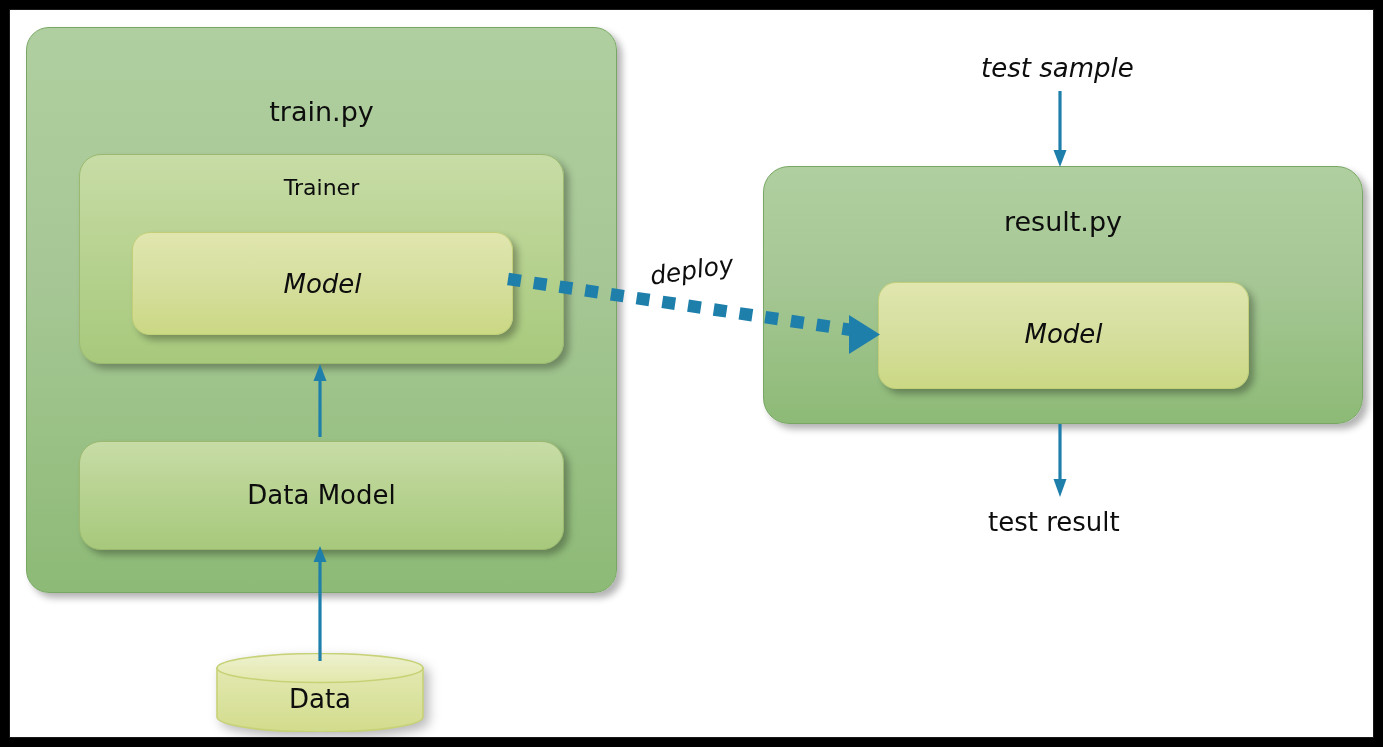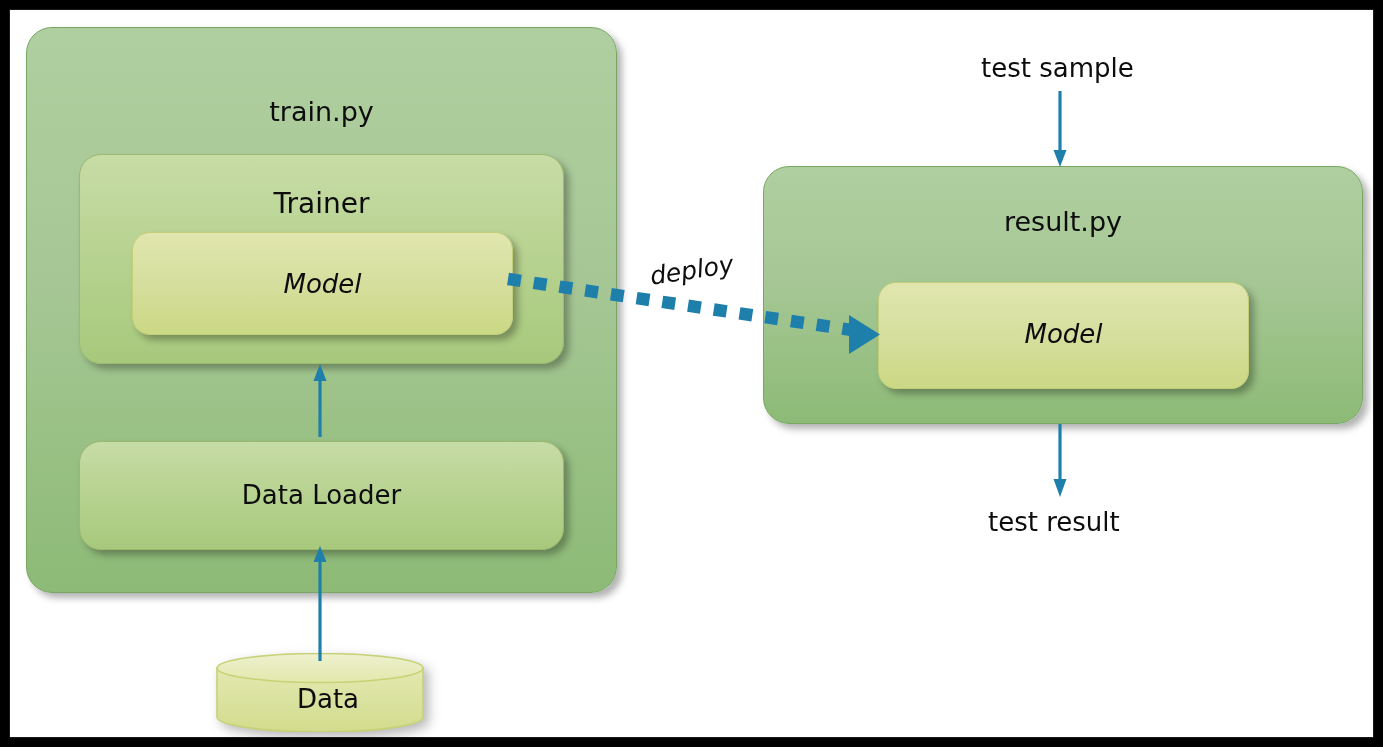--- a/index.html
+++ b/index.html
@@ -68,25 +68,25 @@
     border-radius: 22px;
   }
   
   .yellow-inner {
     background: linear-gradient(180deg, #e0e6ae 0%, #d7dfa0 45%, #cbd884 100%);
     border: 1px solid #c3cf78;
     border-radius: 18px;
     font-style: italic;
   }
 
-  #train-py     { left: 26px;  top: 27px;  width: 591px; height: 566px; }
+  #train-py     { left: 26px;  top: 27px;  width: 591px; height: 566px; border-radius: 23px; }
   #train-py-label { top: 68px; font-size: 27px; }
 
   #trainer-box  { left: 78px;  top: 153px; width: 485px; height: 210px; }
-  #trainer-label{ top: 32px;   font-size: 28px; }
+  #trainer-label{ top: 20px;   font-size: 22px; }
 
   #model-train  { left: 130px; top: 230px; width: 381px; height: 103px; }
   #model-train-label { top: 36px; font-size: 26px; }
 
   #data-loader  { left: 78px;  top: 440px; width: 485px; height: 109px; }
   #data-loader-label { top: 38px; font-size: 26px; }
 
   #predict-py   { left: 763px; top: 166px; width: 600px; height: 258px; }
   #predict-py-label { top: 39px; font-size: 27px; }
 
@@ -104,31 +104,30 @@
   }
   .cyl-label {
     position: absolute;
     left: 0;
     top: 31px;
     width: 208px;
     text-align: center;
     font-size: 26px;
     color: #0d0d0d;
     pointer-events: none;
-    padding-left: 8px;
   }
 
   
   .free-label {
     position: absolute;
     color: #0d0d0d;
     font-size: 26px;
     white-space: nowrap;
   }
-  #test-sample-label { left: 981px; top: 53px; }
+  #test-sample-label { left: 981px; top: 53px; font-style: italic; }
   #test-result-label { left: 988px; top: 507px; text-align: center; }
   #deploy-label {
     left: 648px;
     top: 262px;
     font-size: 25px;
     font-style: italic;
     transform: rotate(-8.5deg);
     transform-origin: left top;
   }
 
@@ -151,21 +150,21 @@
 
     <div class="panel green-mid" id="trainer-box" style="left:52px; top:126px; width:485px; height:210px;">
       <div class="panel-label" id="trainer-label">Trainer</div>
 
       <div class="panel yellow-inner" id="model-train" style="left:52px; top:77px; width:381px; height:103px;">
         <div class="panel-label" id="model-train-label">Model</div>
       </div>
     </div>
 
     <div class="panel green-mid" id="data-loader" style="left:52px; top:413px; width:485px; height:109px;">
-      <div class="panel-label" id="data-loader-label">Data Loader</div>
+      <div class="panel-label" id="data-loader-label">Data Model</div>
     </div>
   </div>
 
   <div class="panel green-outer" id="predict-py">
     <div class="panel-label" id="predict-py-label">result.py</div>
 
     <div class="panel yellow-inner" id="model-predict" style="left:114px; top:115px; width:371px; height:107px;">
       <div class="panel-label" id="model-predict-label">Model</div>
     </div>
   </div>

